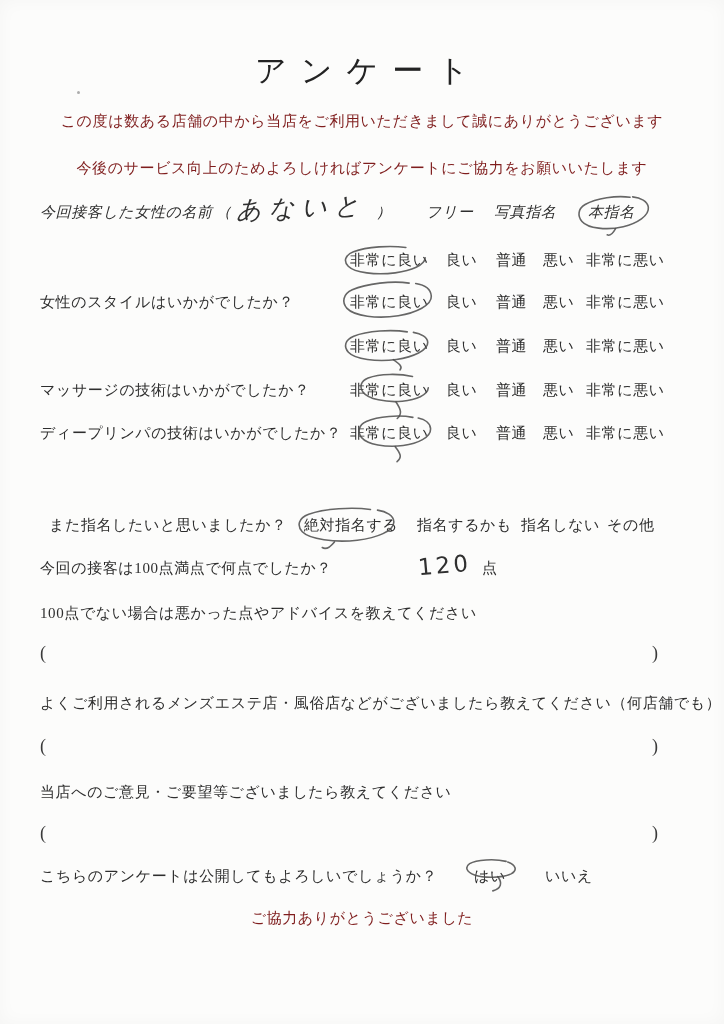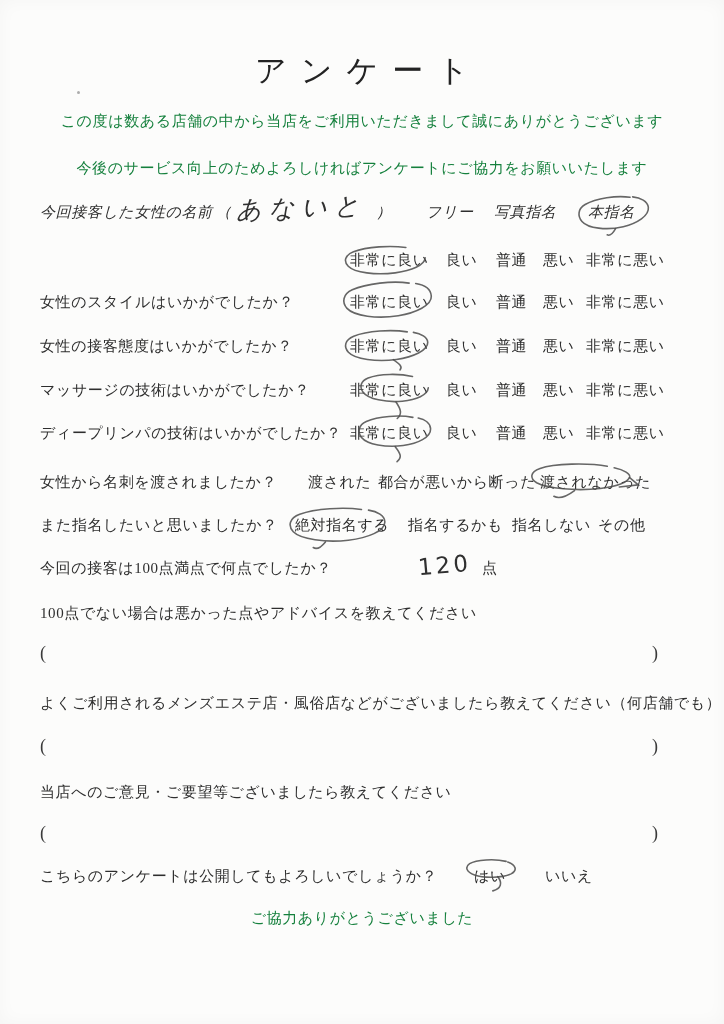--- a/index.html
+++ b/index.html
@@ -10,21 +10,21 @@
     color:#2b2b2b;
     box-shadow:inset 0 0 18px rgba(0,0,0,0.03);
   }
   .title{
     position:absolute;top:50px;left:0;width:100%;
     text-align:center;font-size:31px;letter-spacing:14px;padding-left:14px;
     box-sizing:border-box;color:#232323;
   }
   .centerline{
     position:absolute;left:0;width:100%;text-align:center;
-    font-size:15px;letter-spacing:0.6px;color:#15803d;
+    font-size:15px;letter-spacing:0.6px;color:#7f1d1d;
   }
   .row{
     position:absolute;left:40px;width:650px;height:22px;
     font-size:15px;letter-spacing:0.6px;white-space:nowrap;color:#2e2e2e;
   }
   .q{position:absolute;left:0;top:0;}
   .opt{position:absolute;top:0;}
   .bigparen{position:absolute;top:-2px;font-size:18px;color:#3a3a3a;}
   .hand{
     font-family:"DejaVu Sans",sans-serif;color:#303030;
@@ -79,21 +79,20 @@
     <span class="opt" style="left:406px;">良い</span>
     <span class="opt" style="left:456px;">普通</span>
     <span class="opt" style="left:503px;">悪い</span>
     <span class="opt" style="left:546px;">非常に悪い</span>
     <svg class="mark" style="left:300px;top:-13px;width:98px;height:40px;transform:rotate(-4deg);" viewBox="0 0 120 44" preserveAspectRatio="none">
       <path d="M86 5 C66 1 34 2 16 8 C4 12 2 21 8 28 C16 37 44 42 70 40 C92 38 112 31 112 21 C112 13 104 8 94 6"></path>
     </svg>
   </div>
 
   <div class="row" style="top:337px;">
-    <span class="q">女性の接客態度はいかがでしたか？</span>
     <span class="opt" style="left:310px;">非常に良い</span>
     <span class="opt" style="left:406px;">良い</span>
     <span class="opt" style="left:456px;">普通</span>
     <span class="opt" style="left:503px;">悪い</span>
     <span class="opt" style="left:546px;">非常に悪い</span>
     <svg class="mark" style="left:302px;top:-9px;width:92px;height:36px;transform:rotate(-3deg);" viewBox="0 0 120 44" preserveAspectRatio="none">
       <path d="M86 6 C66 2 34 2 16 8 C4 12 2 20 8 27 C16 36 44 41 70 39 C92 37 112 30 112 20 C112 14 104 9 94 7"></path>
       <path d="M66 39 C74 45 78 48 74 52"></path>
     </svg>
   </div>
@@ -117,33 +116,22 @@
     <span class="opt" style="left:406px;">良い</span>
     <span class="opt" style="left:456px;">普通</span>
     <span class="opt" style="left:503px;">悪い</span>
     <span class="opt" style="left:546px;">非常に悪い</span>
     <svg class="mark" style="left:316px;top:-10px;width:80px;height:35px;transform:rotate(-2deg);" viewBox="0 0 120 44" preserveAspectRatio="none">
       <path d="M86 5 C66 1 34 2 16 8 C4 12 2 21 8 28 C16 37 44 42 70 40 C92 38 112 31 112 20 C112 13 104 8 94 6"></path>
       <path d="M58 41 C66 50 68 55 60 60"></path>
     </svg>
   </div>
 
-  <div class="row" style="top:473px;">
-    <span class="q">女性から名刺を渡されましたか？</span>
-    <span class="opt" style="left:268px;">渡された</span>
-    <span class="opt" style="left:338px;">都合が悪いから断った</span>
-    <span class="opt" style="left:500px;">渡されなかった</span>
-    <svg class="mark" style="left:488px;top:-11px;width:112px;height:40px;" viewBox="0 0 130 56" preserveAspectRatio="none">
-      <path d="M92 6 C70 1 30 2 14 9 C2 14 2 23 10 29 C22 37 56 41 84 37 C104 34 116 28 118 21 C119 17 112 11 100 8"></path>
-      <path d="M118 22 L128 32 L106 35"></path>
-      <path d="M54 40 C44 49 36 52 30 48"></path>
-    </svg>
-  </div>
 
-  <div class="row" style="top:516px;">
+  <div class="row" style="top:516px;margin-left:9px;">
     <span class="q">また指名したいと思いましたか？</span>
     <span class="opt" style="left:255px;">絶対指名する</span>
     <span class="opt" style="left:368px;">指名するかも</span>
     <span class="opt" style="left:472px;">指名しない</span>
     <span class="opt" style="left:558px;">その他</span>
     <svg class="mark" style="left:246px;top:-10px;width:106px;height:38px;transform:rotate(-2deg);" viewBox="0 0 120 44" preserveAspectRatio="none">
       <path d="M86 5 C66 1 34 2 16 8 C4 12 2 21 8 28 C16 37 44 42 70 40 C92 38 112 31 112 20 C112 13 104 8 94 6"></path>
       <path d="M44 41 C38 48 34 50 30 47"></path>
     </svg>
   </div>

